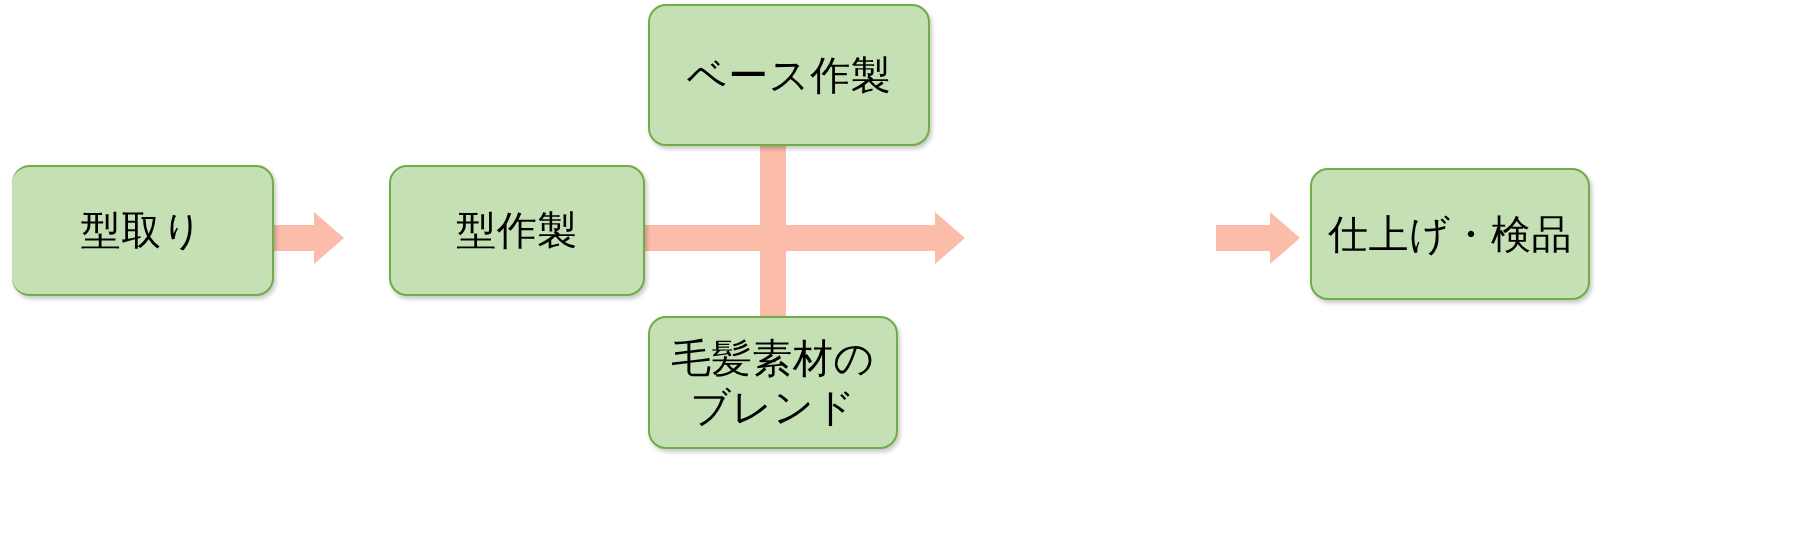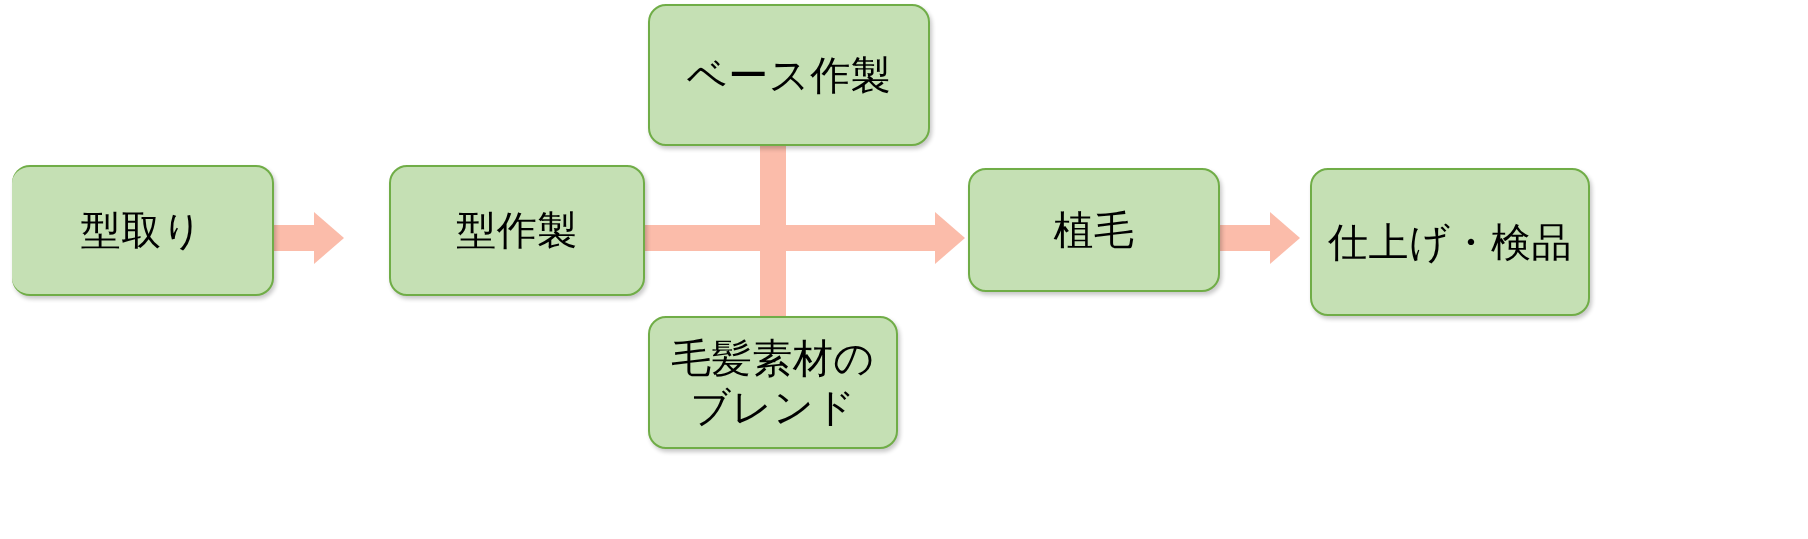--- a/index.html
+++ b/index.html
@@ -41,21 +41,21 @@
     white-space: pre-line;
     padding: 0 6px;
   }
 
   
   #node-katadori   { left: 0px;    top: 165px; width: 262px; height: 131px; border-left: none; border-top-left-radius: 18px; border-bottom-left-radius: 18px; margin-left: 12px; }
   #node-katasakusei{ left: 345px;  top: 165px; width: 256px; height: 131px; margin-left: 44px; }
   #node-base       { left: 648px;  top: 4px;   width: 282px; height: 142px; }
   #node-blend      { left: 648px;  top: 316px; width: 250px; height: 133px; }
   #node-shokumou   { left: 968px;  top: 168px; width: 252px; height: 124px; }
-  #node-shiage     { left: 1310px; top: 168px; width: 280px; height: 148px; }
+  #node-shiage     { left: 1310px; top: 168px; width: 280px; height: 132px; }
 
   
   .conn {
     position: absolute;
     background: #FBBCAA;
     z-index: 1;
   }
   
   #conn-1-shaft { left: 258px;  top: 225px; width: 58px;  height: 26px; }
   #conn-2-shaft { left: 597px;  top: 225px; width: 340px; height: 26px; }
@@ -105,21 +105,18 @@
 
   <div class="node" id="node-base">
     <span class="label">ベース作製</span>
   </div>
 
   <div class="node" id="node-blend">
     <span class="label">毛髪素材の
 ブレンド</span>
   </div>
 
-  <div class="node" id="node-shokumou">
-    <span class="label">植毛</span>
-  </div>
 
   <div class="node" id="node-shiage">
     <span class="label">仕上げ・検品</span>
   </div>
 
 </div>
 
 </body></html>

